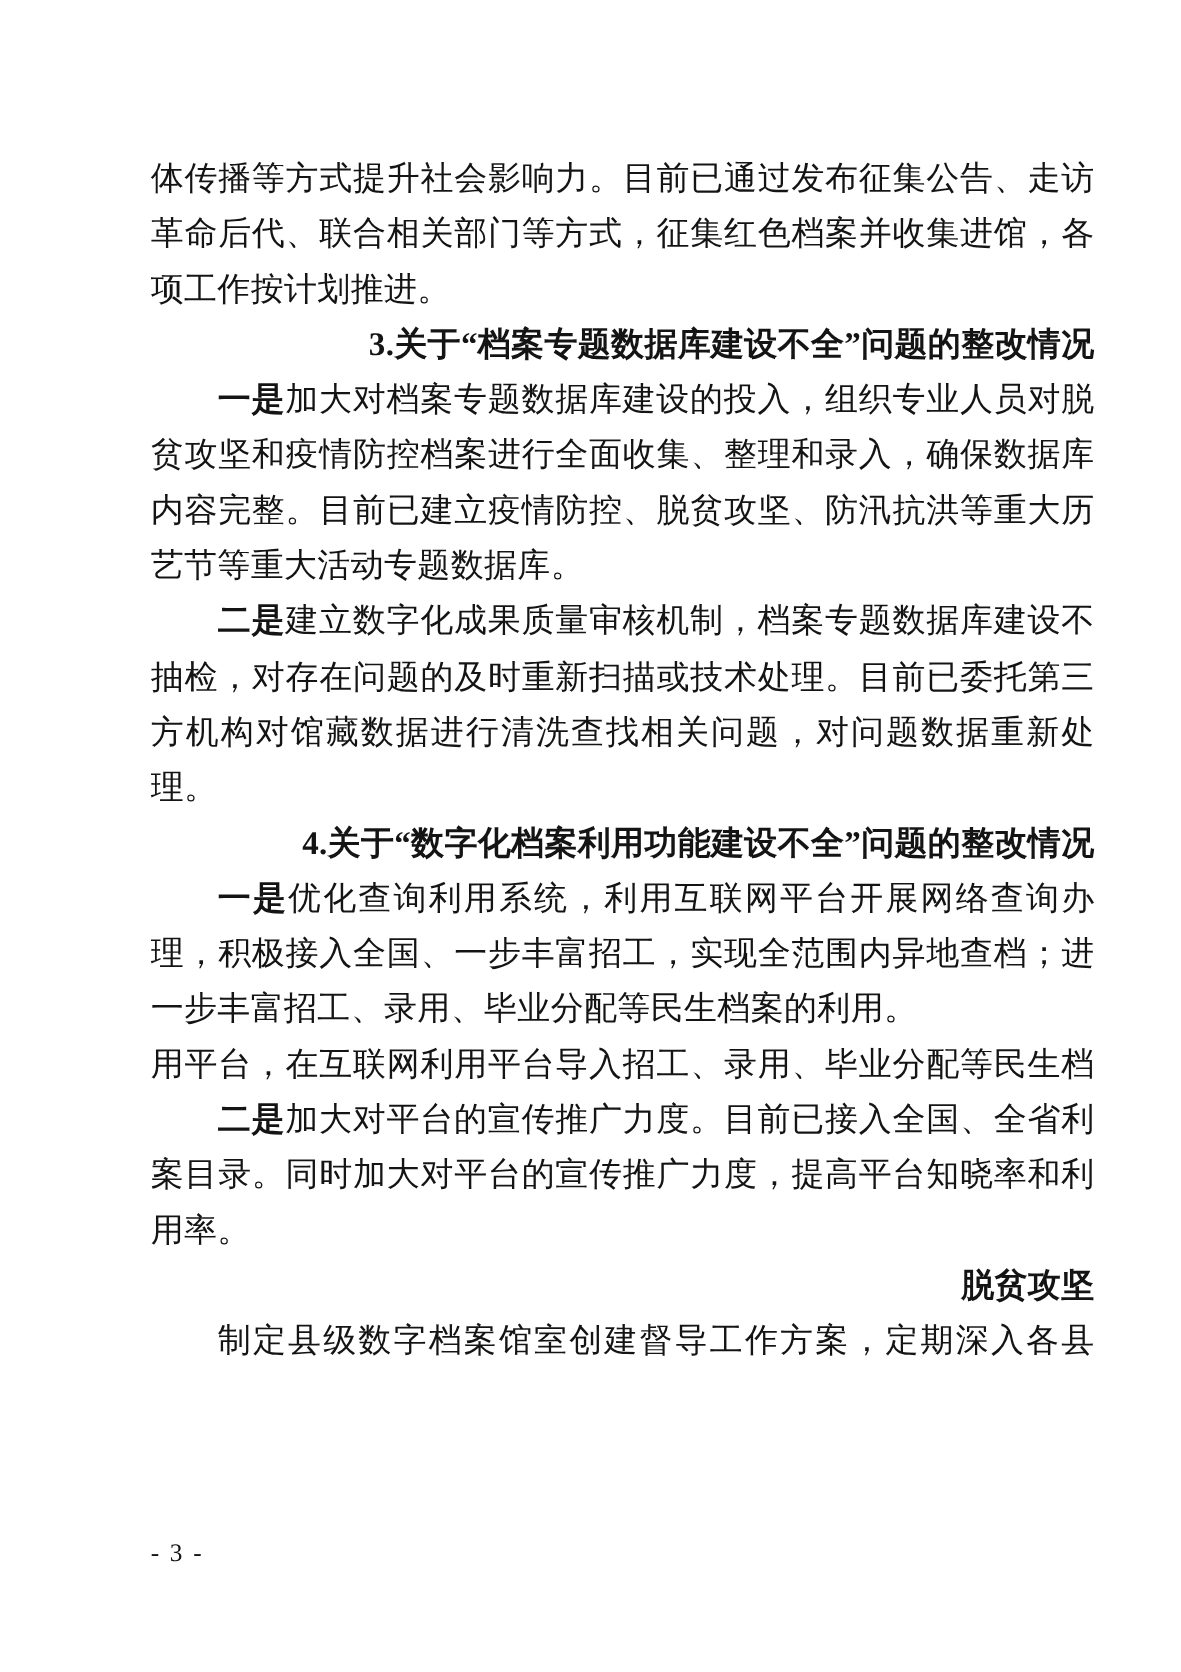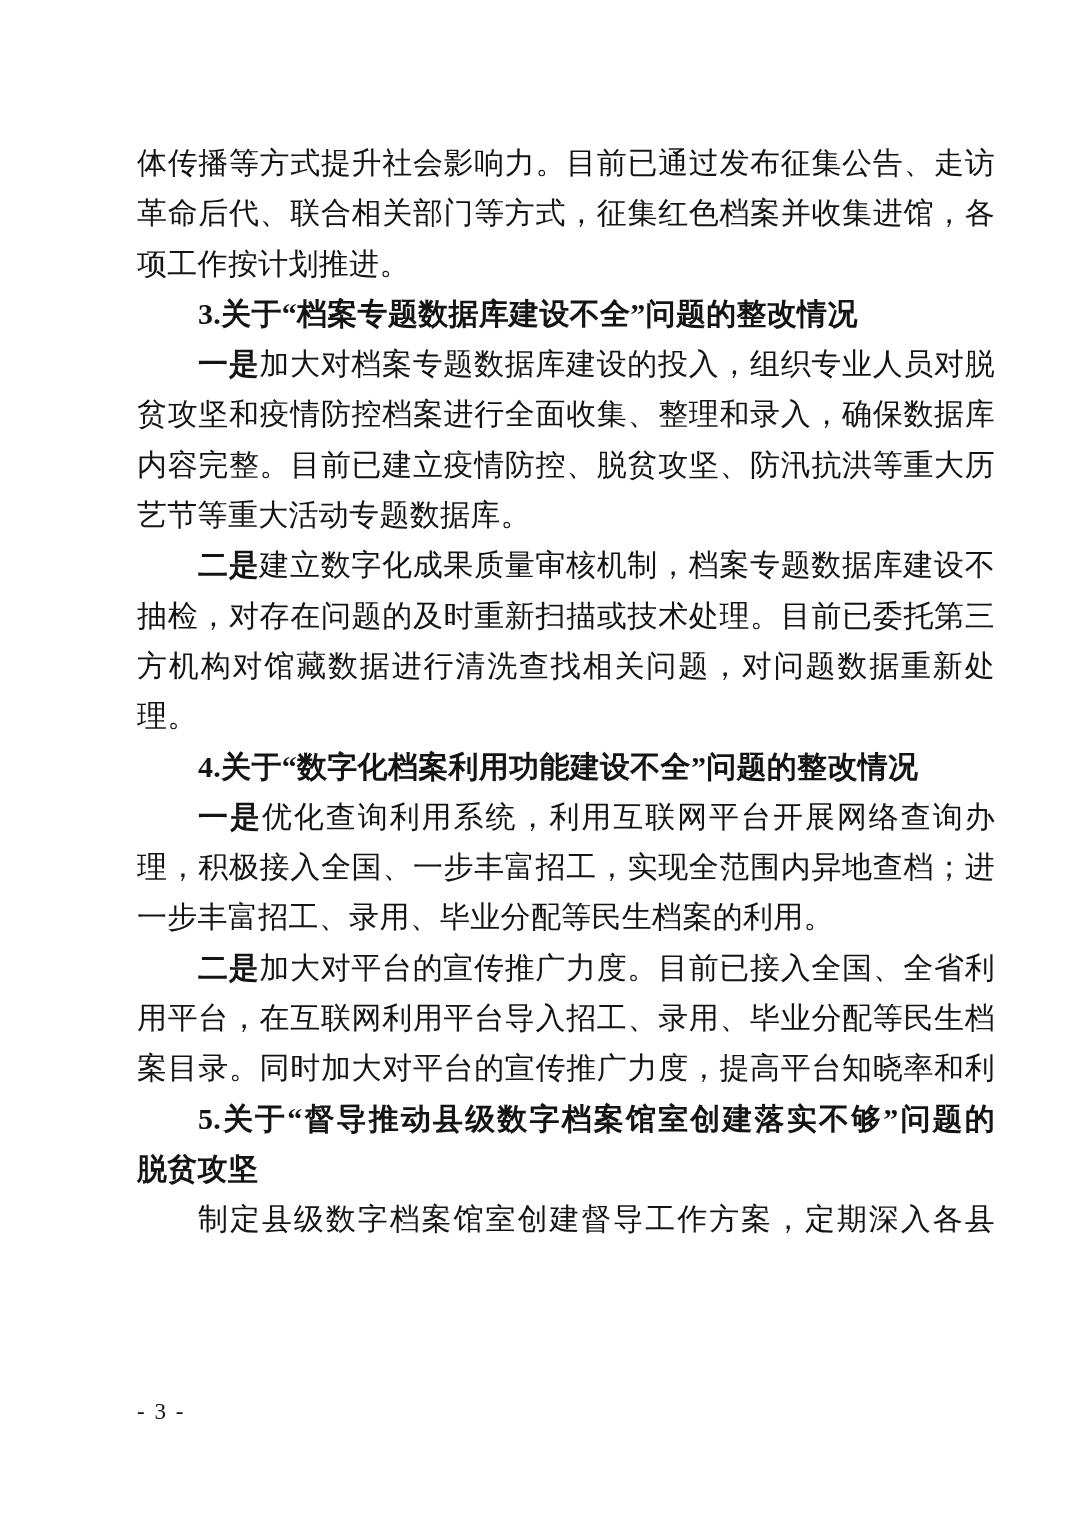--- a/index.html
+++ b/index.html
@@ -36,20 +36,21 @@
     text-align: justify;
     text-align-last: justify;
   }
   
   .line.ind {
     padding-left: 61px;
   }
   
   .line.h {
     font-weight: bold;
+    text-align: right;
   }
   
   .b {
     font-weight: bold;
   }
   .page-number {
     position: absolute;
     left: 137px;
     top: 1398px;
     font-size: 23px;
@@ -81,25 +82,25 @@
     <div class="line j">抽检，对存在问题的及时重新扫描或技术处理。目前已委托第三</div>
     <div class="line j">方机构对馆藏数据进行清洗查找相关问题，对问题数据重新处</div>
     <div class="line">理。</div>
 
     <div class="line h ind">4.关于“数字化档案利用功能建设不全”问题的整改情况</div>
 
     <div class="line ind j"><span class="b">一是</span><span>优化查询利用系统，利用互联网平台开展网络查询办</span></div>
     <div class="line j">理，积极接入全国、一步丰富招工，实现全范围内异地查档；进</div>
     <div class="line">一步丰富招工、录用、毕业分配等民生档案的利用。</div>
 
+    <div class="line j">用平台，在互联网利用平台导入招工、录用、毕业分配等民生档</div>
     <div class="line ind j"><span class="b">二是</span><span>加大对平台的宣传推广力度。目前已接入全国、全省利</span></div>
-    <div class="line j">用平台，在互联网利用平台导入招工、录用、毕业分配等民生档</div>
     <div class="line j">案目录。同时加大对平台的宣传推广力度，提高平台知晓率和利</div>
+    <div class="line">用率。</div>
 
-    <div class="line h ind j">5.关于“督导推动县级数字档案馆室创建落实不够”问题的</div>
     <div class="line h">脱贫攻坚</div>
 
     <div class="line ind j">制定县级数字档案馆室创建督导工作方案，定期深入各县</div>
 
   </div>
 
   <div class="page-number">- 3 -</div>
 
 </div>
 

